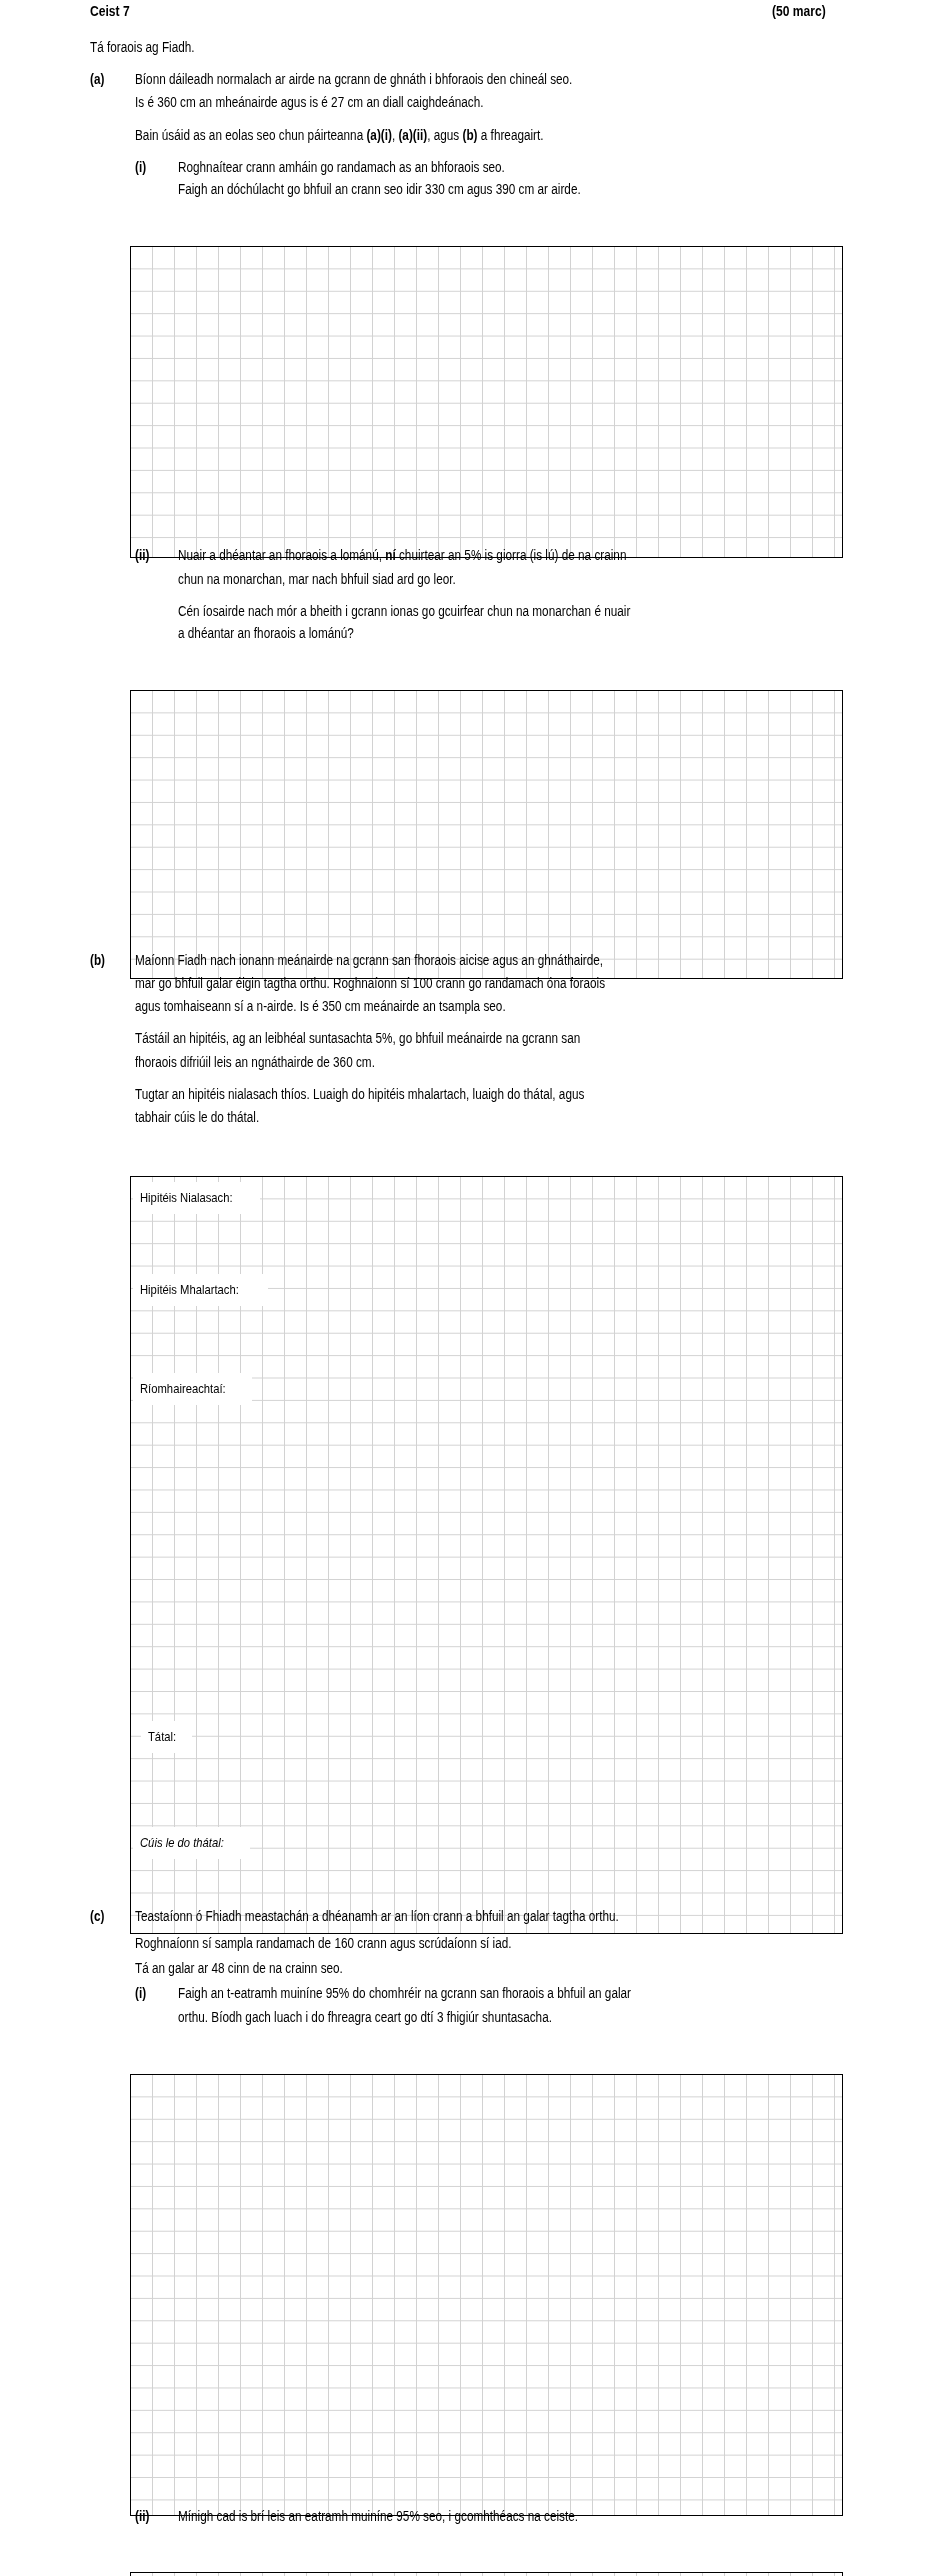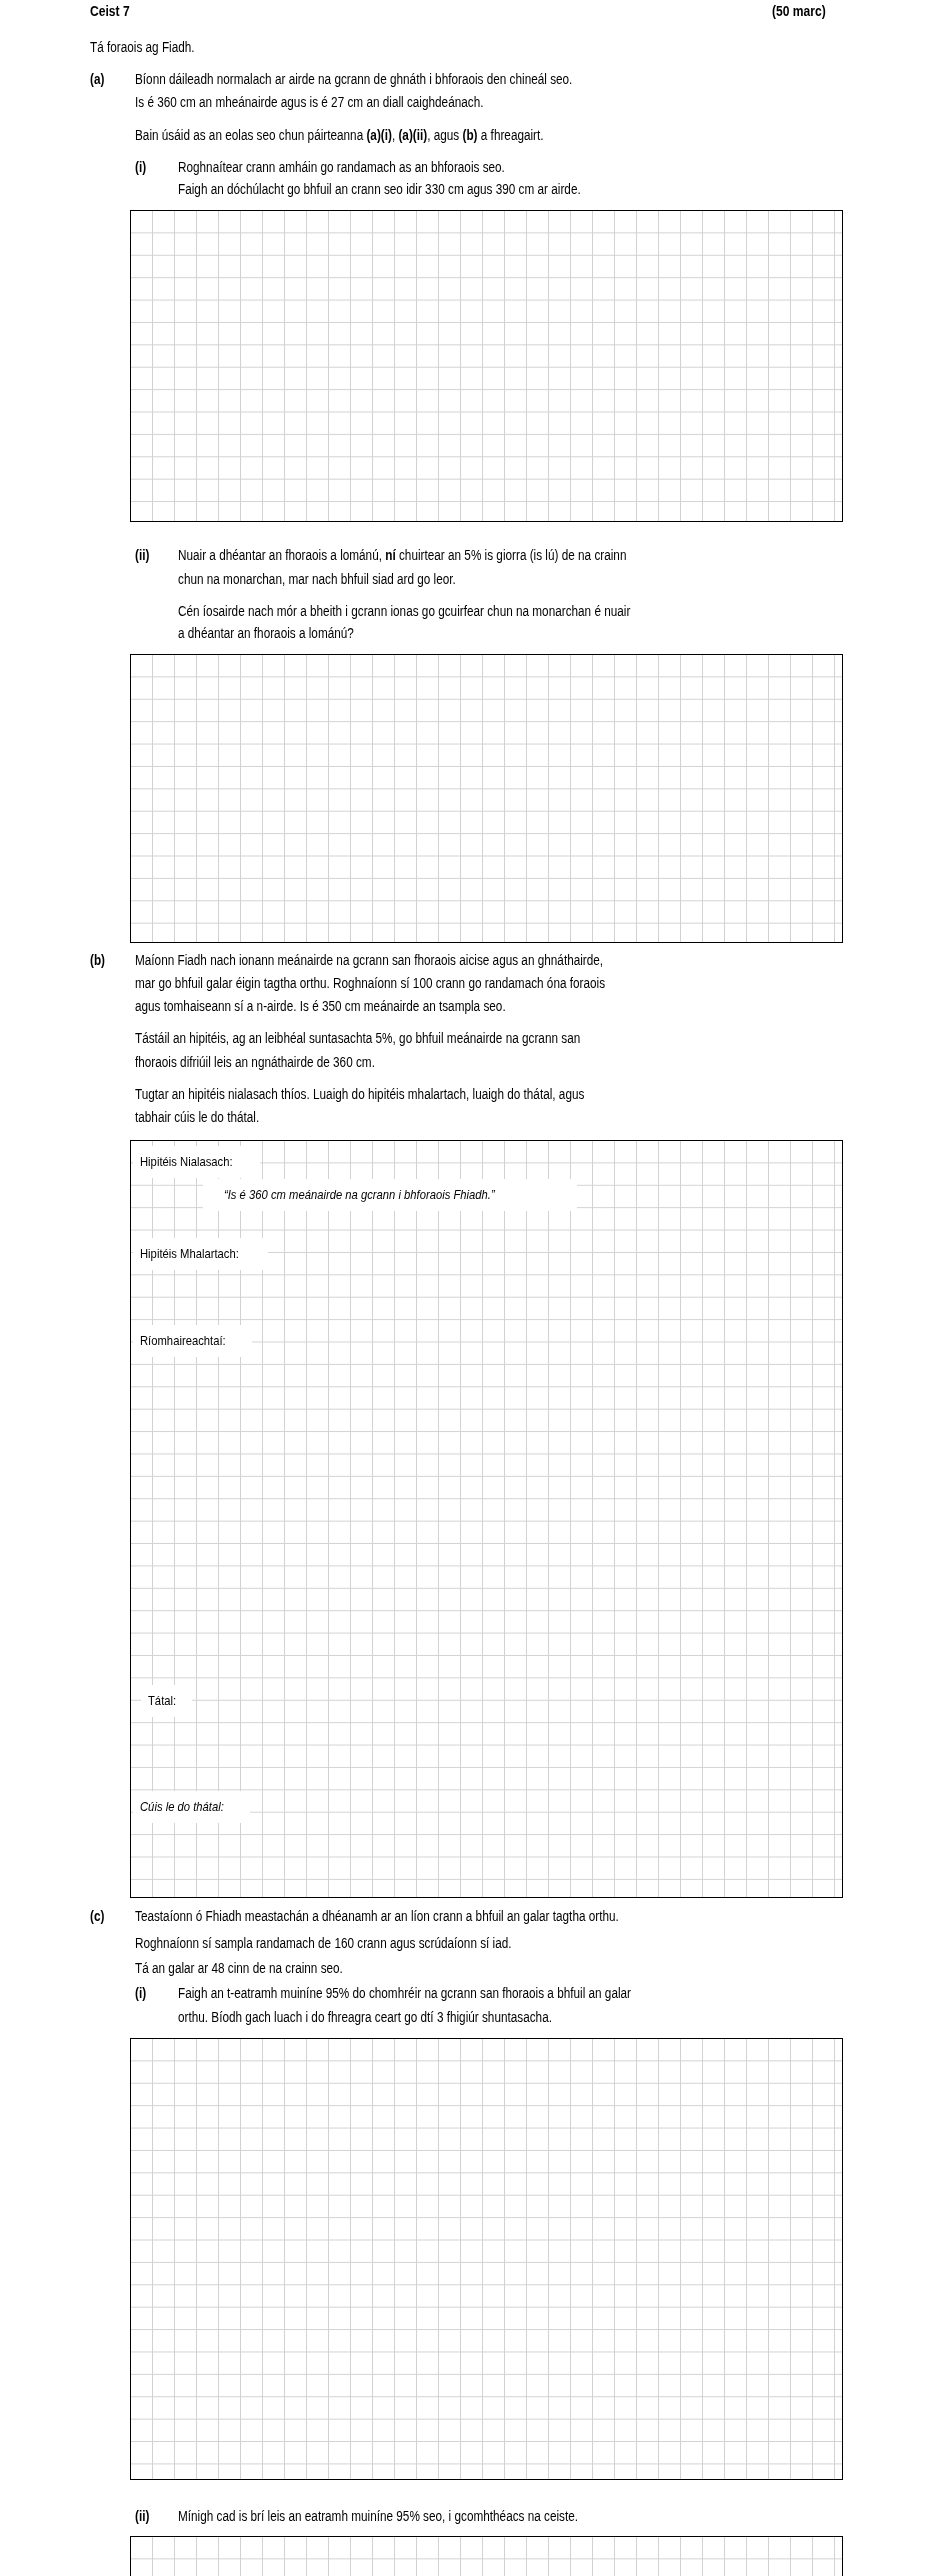--- a/index.html
+++ b/index.html
@@ -18,20 +18,21 @@
          transform: scaleX(0.84); transform-origin: left center; white-space: nowrap; }
   .box {
     position: absolute; left: 130px; width: 711px;
     border: 1.5px solid #000;
     background-color: #fff;
     background-image:
       linear-gradient(to right, #d2d2d2 1px, transparent 1px),
       linear-gradient(to bottom, #d2d2d2 1px, transparent 1px);
     background-size: 22px 22.4px;
     background-position: -1px -1px;
+    margin-top: 36px;
   }
   .box .inlbl {
     position: absolute; background: #fff; font-size: 13.4px; line-height: 17.5px;
     padding: 7.2px 10.3px 7.2px 7.2px; white-space: nowrap;
   }
   .box .inlbl span { display: inline-block; transform: scaleX(0.84); transform-origin: left center; }
 </style>
 </head>
 <body>
 
@@ -63,23 +64,22 @@
 <div class="t" style="left:135px; top:952px;">Maíonn Fiadh nach ionann meánairde na gcrann san fhoraois aicise agus an ghnáthairde,</div>
 <div class="t" style="left:135px; top:975px;">mar go bhfuil galar éigin tagtha orthu.  Roghnaíonn sí 100 crann go randamach óna foraois</div>
 <div class="t" style="left:135px; top:998px;">agus tomhaiseann sí a n-airde.  Is é 350 cm meánairde an tsampla seo.</div>
 <div class="t" style="left:135px; top:1030px;">Tástáil an hipitéis, ag an leibhéal suntasachta 5%, go bhfuil meánairde na gcrann san</div>
 <div class="t" style="left:135px; top:1054px;">fhoraois difriúil leis an ngnáthairde de 360 cm.</div>
 <div class="t" style="left:135px; top:1086px;">Tugtar an hipitéis nialasach thíos.  Luaigh do hipitéis mhalartach, luaigh do thátal, agus</div>
 <div class="t" style="left:135px; top:1109px;">tabhair cúis le do thátal.</div>
 
 <div class="box" style="top:1140px; height:756px;">
   <div class="inlbl" style="left:1.5px; top:5.2px;"><span>Hipitéis Nialasach:</span></div>
-  <div class="inlbl" style="left:72px; top:38px; padding:7.2px 31px 7.2px 20.6px; font-style:italic;"><span>“Is é 360 cm meánairde na gcrann i bhforaois Fhiadh.”</span></div>
   <div class="inlbl" style="left:1.5px; top:97px;"><span>Hipitéis Mhalartach:</span></div>
-  <div class="inlbl" style="left:1.5px; top:184px;"><span>Ríomhaireachtaí:</span></div>
+  <div class="inlbl" style="left:1.5px; top:196px;"><span>Ríomhaireachtaí:</span></div>
   <div class="inlbl" style="left:10px; top:544px;"><span>Tátal:</span></div>
   <div class="inlbl" style="left:1.5px; top:650px;font-style:italic;"><span>Cúis le do thátal:</span></div>
 </div>
 
 <div class="lbl" style="left:90px; top:1908px;">(c)</div>
 <div class="t" style="left:135px; top:1908px;">Teastaíonn ó Fhiadh meastachán a dhéanamh ar an líon crann a bhfuil an galar tagtha orthu.</div>
 <div class="t" style="left:135px; top:1935px;">Roghnaíonn sí sampla randamach de 160 crann agus scrúdaíonn sí iad.</div>
 <div class="t" style="left:135px; top:1960px;">Tá an galar ar 48 cinn de na crainn seo.</div>
 
 <div class="lbl" style="left:135px; top:1985px;">(i)</div>

